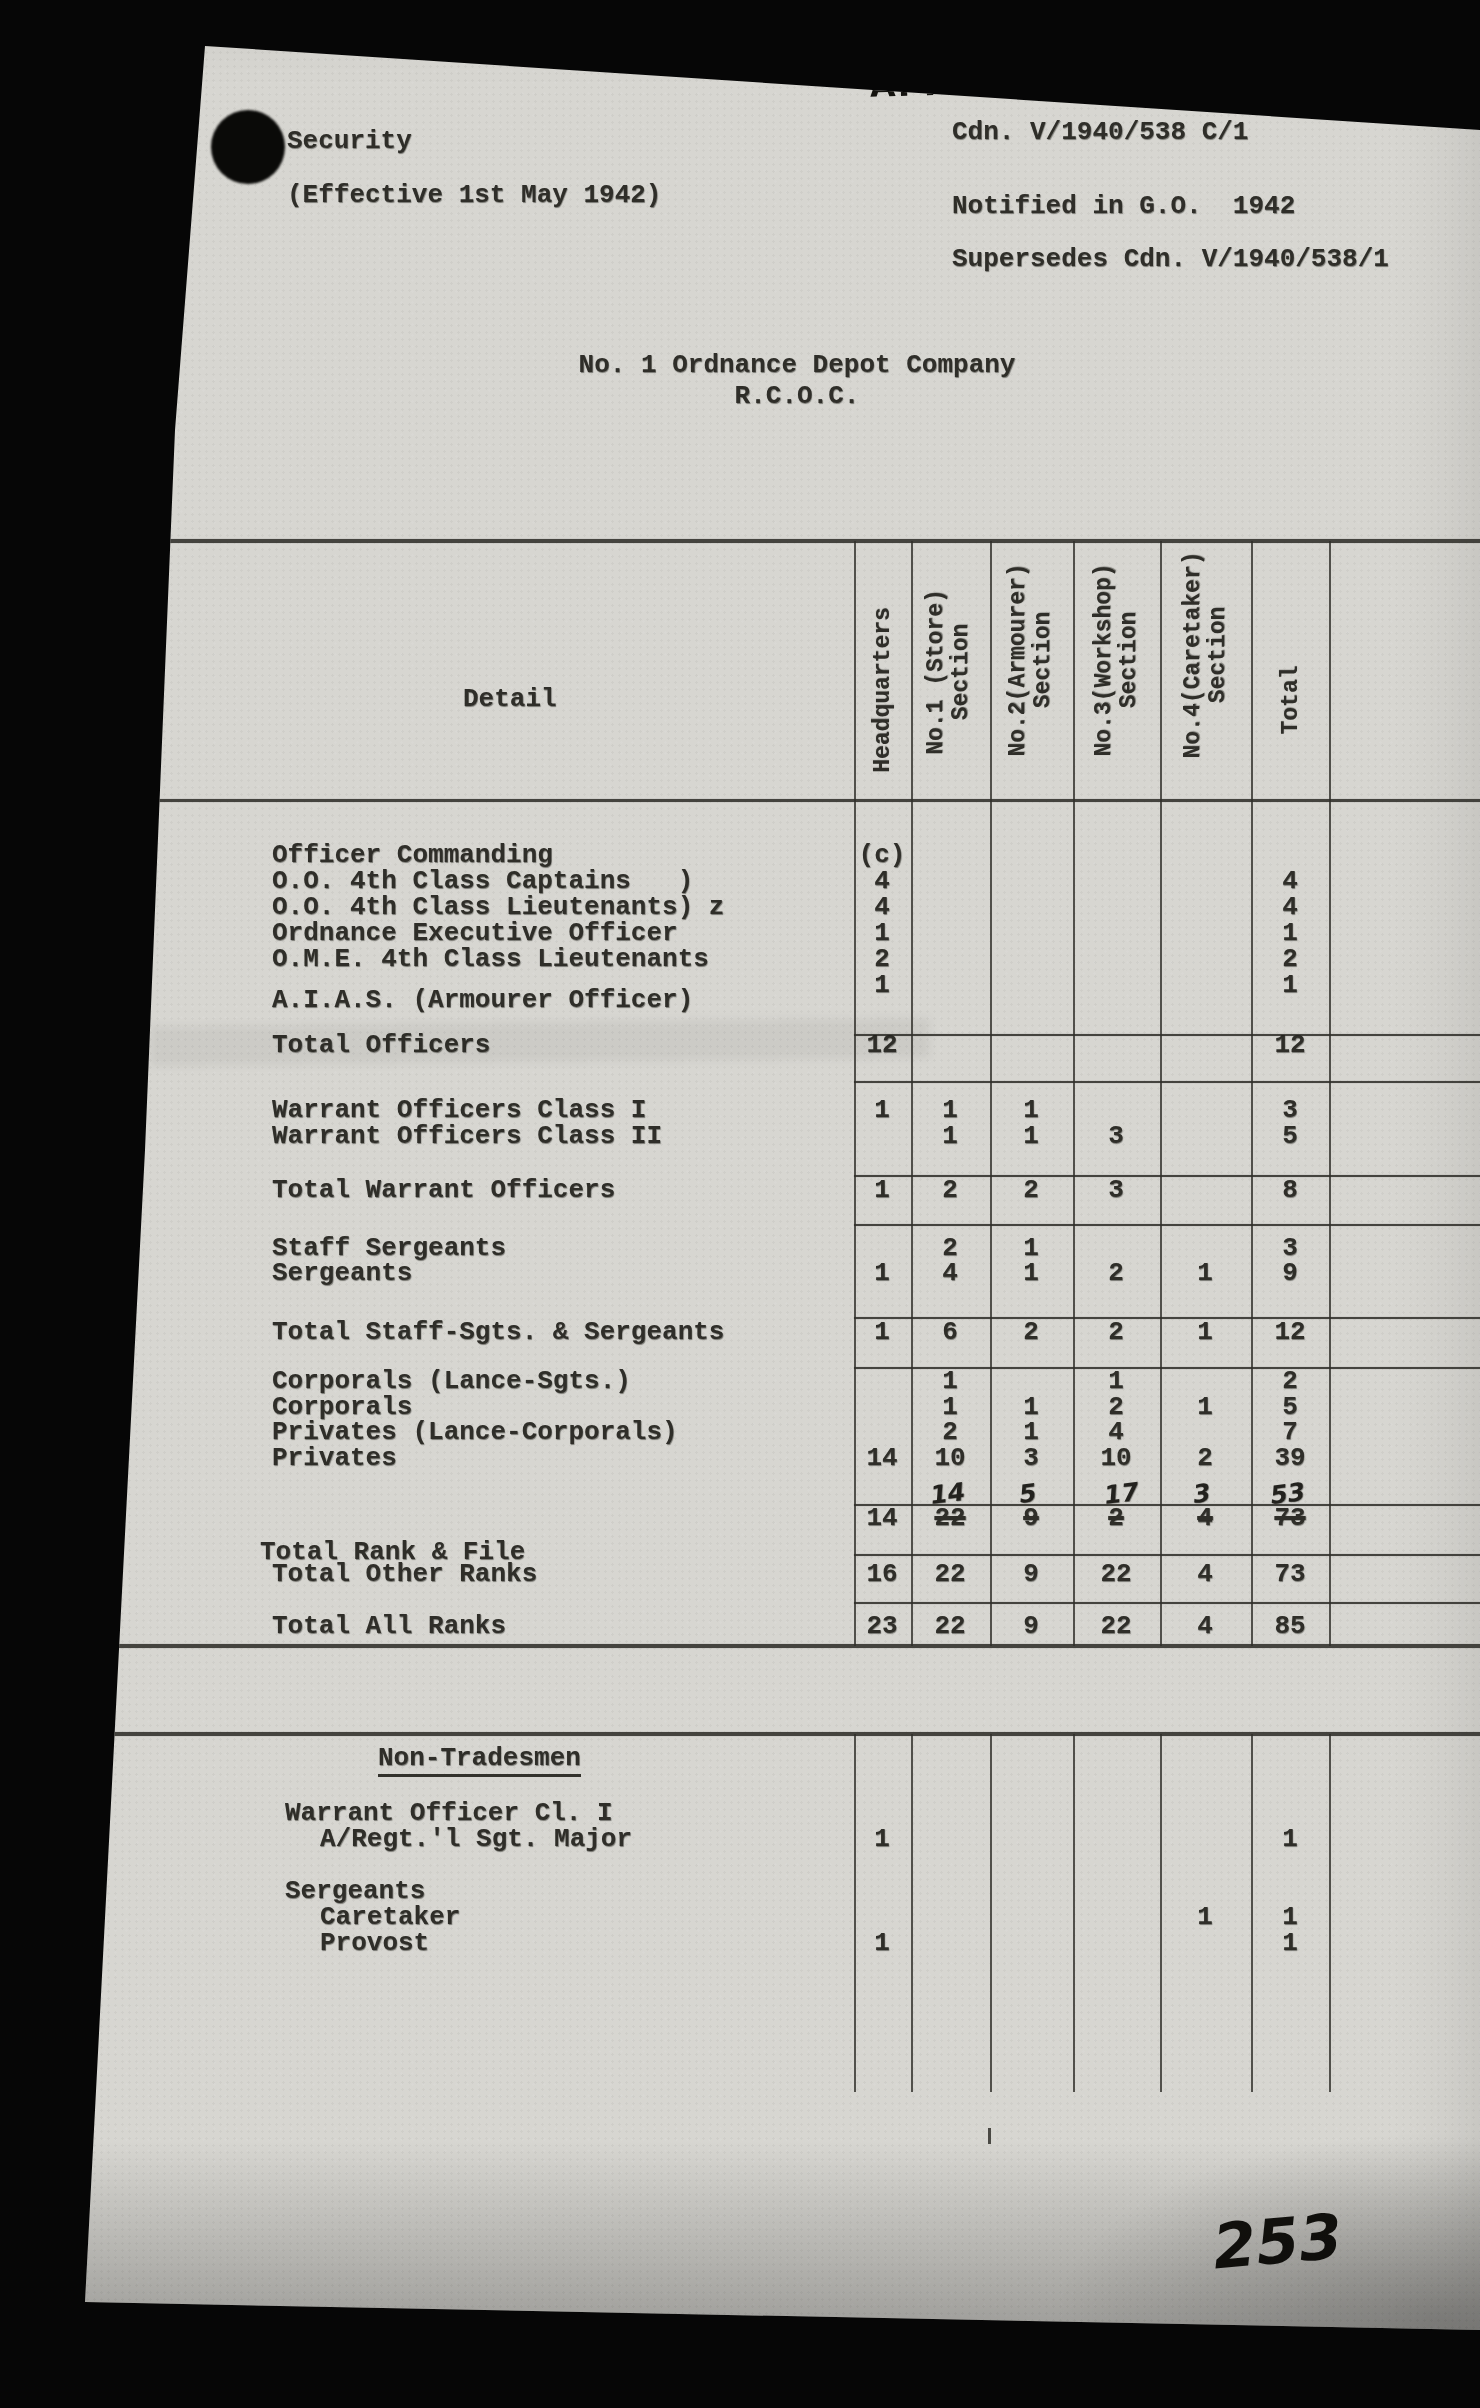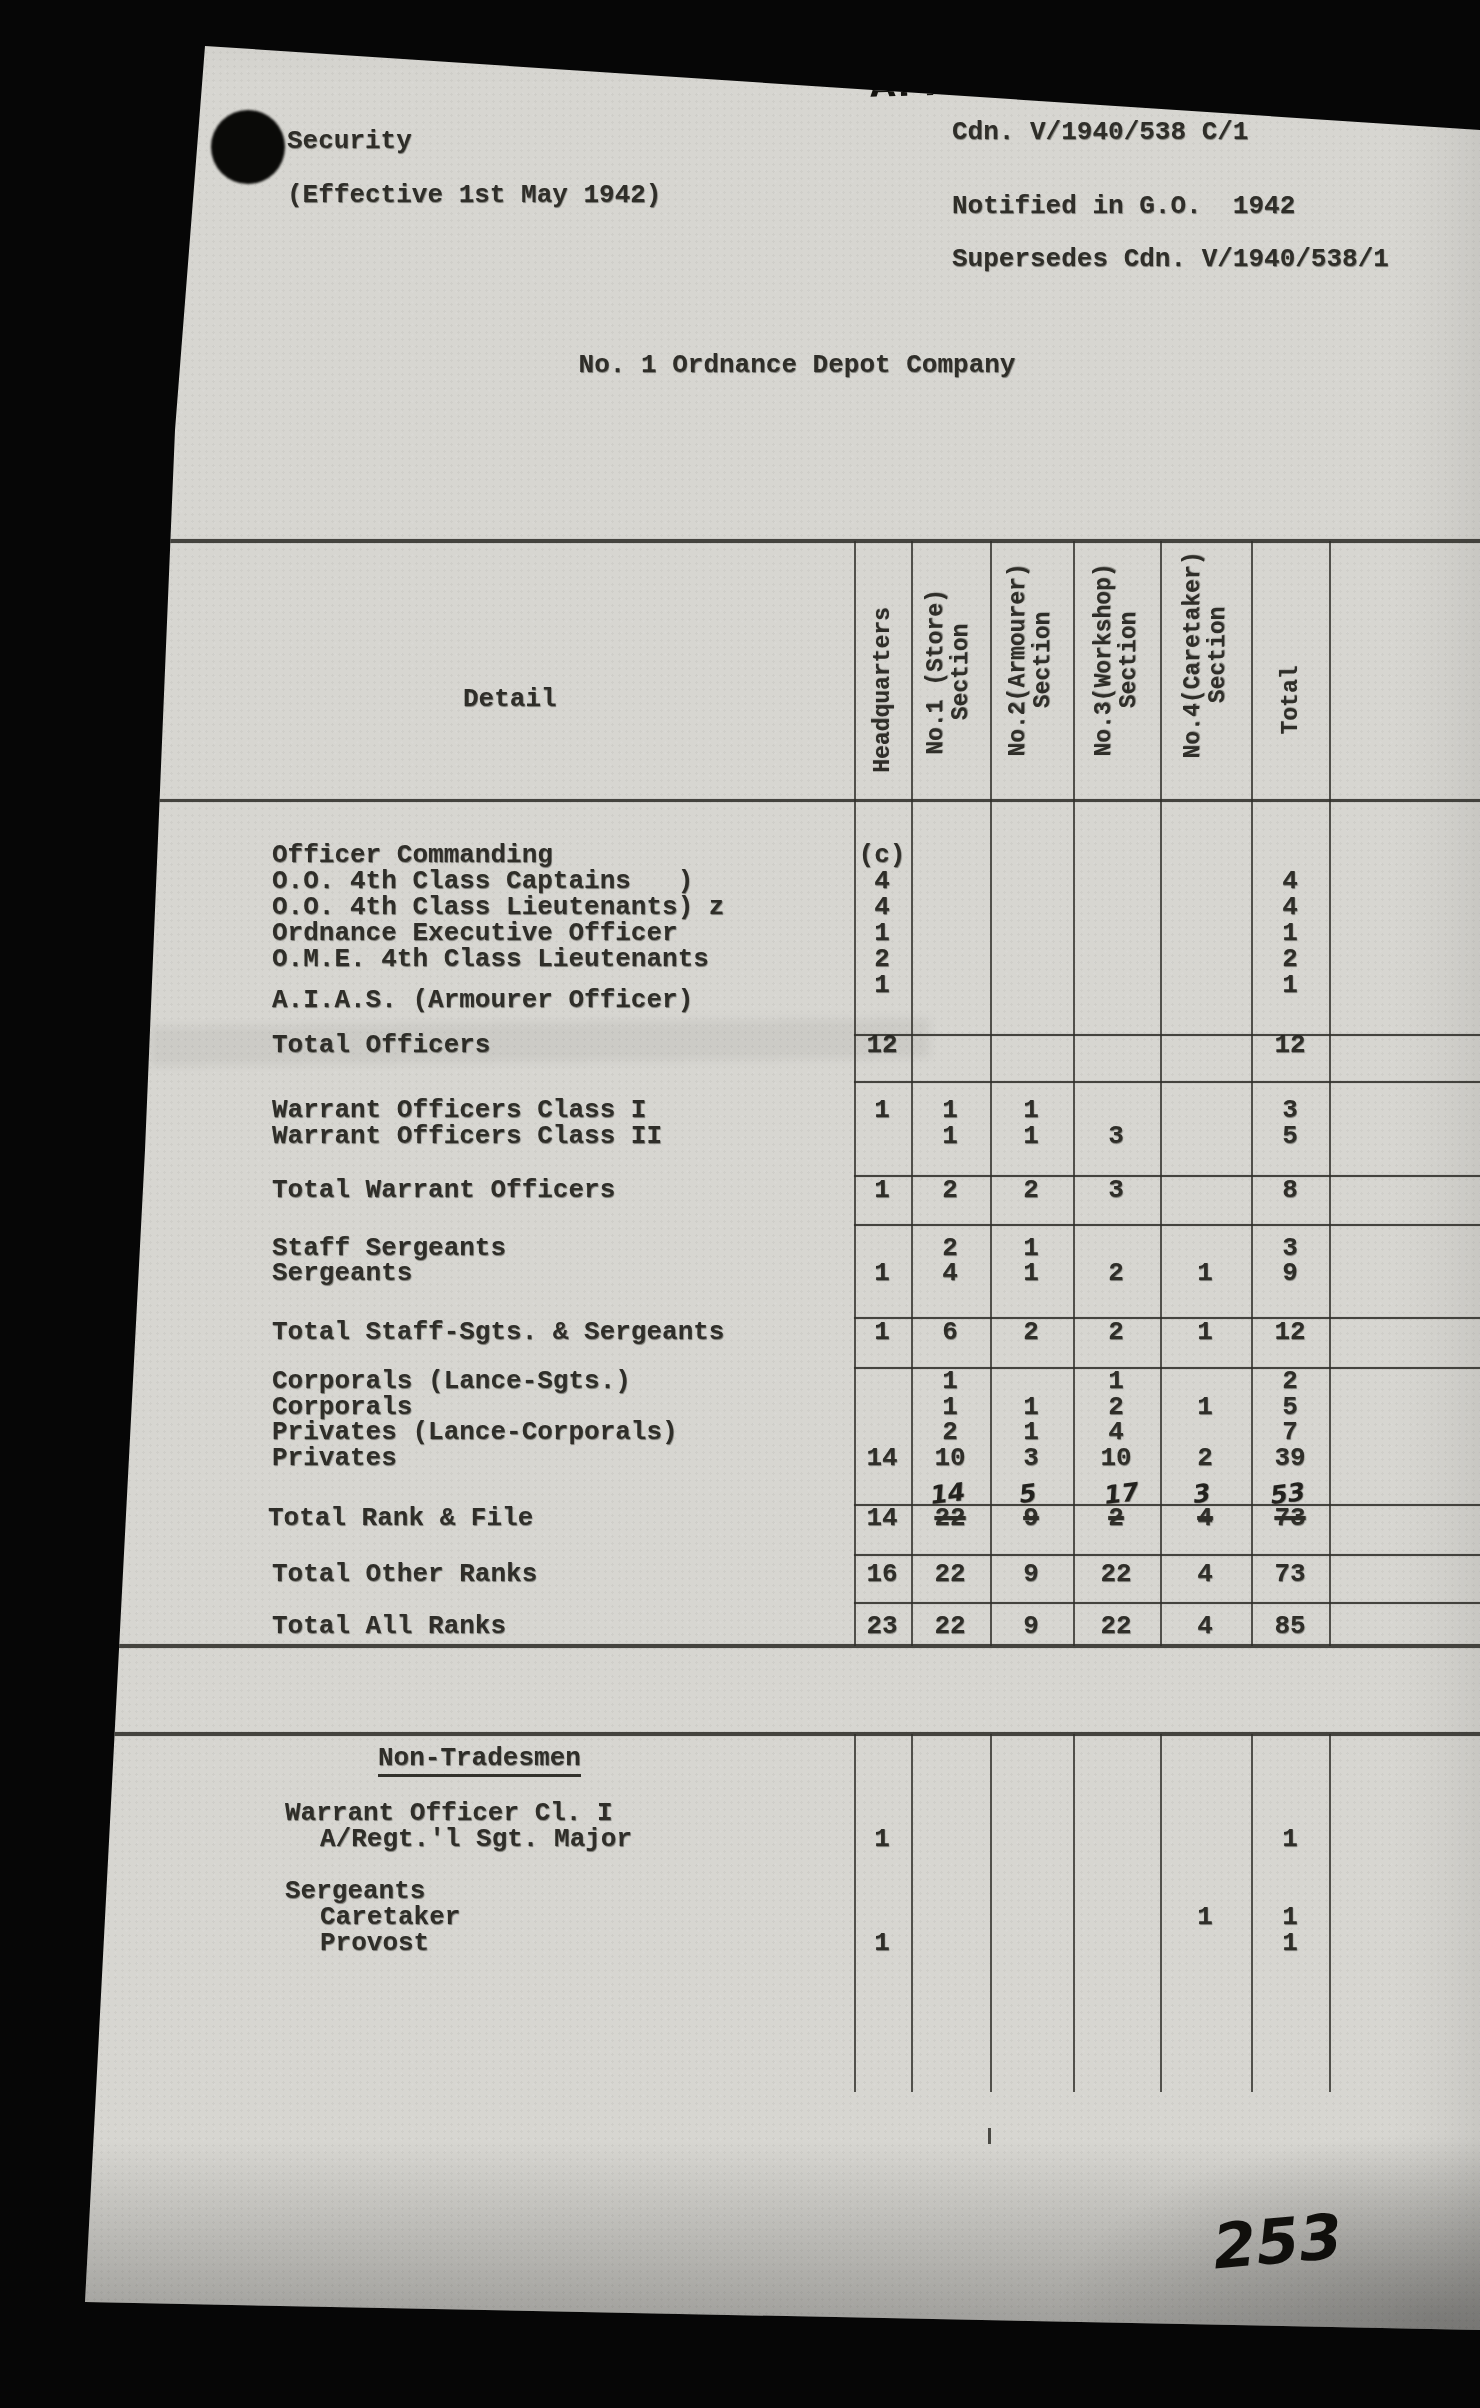--- a/index.html
+++ b/index.html
@@ -62,20 +62,21 @@
 
   <span class="typed" style="left:287px;top:128px">Security</span>
   <span class="typed" style="left:287px;top:182px">(Effective 1st May 1942)</span>
 
   <span class="hand" style="left:870px;top:62px;font-size:33px;letter-spacing:2px;transform:rotate(-1.5deg)">APPENDIX "A"</span>
   <span class="typed" style="left:952px;top:119px">Cdn. V/1940/538 C/1</span>
   <span class="typed" style="left:952px;top:193px">Notified in G.O.  1942</span>
   <span class="typed" style="left:952px;top:246px">Supersedes Cdn. V/1940/538/1</span>
 
   <div class="typed center-text" style="left:447px;top:352px;width:700px">No. 1 Ordnance Depot Company</div>
+  <div class="typed center-text" style="left:447px;top:383px;width:700px">R.C.O.C.</div>
 
   <div class="rule" style="left:150px;top:539px;width:1330px;height:4px"></div>
   <div class="rule" style="left:150px;top:799px;width:1330px;height:3px"></div>
   <div class="rule" style="left:854px;top:1034px;width:626px;height:2px"></div>
   <div class="rule" style="left:854px;top:1081px;width:626px;height:2px"></div>
   <div class="rule" style="left:854px;top:1175px;width:626px;height:2px"></div>
   <div class="rule" style="left:854px;top:1224px;width:626px;height:2px"></div>
   <div class="rule" style="left:854px;top:1317px;width:626px;height:2px"></div>
   <div class="rule" style="left:854px;top:1367px;width:626px;height:2px"></div>
   <div class="rule" style="left:854px;top:1504px;width:626px;height:2px"></div>
@@ -216,21 +217,21 @@
       <div class="t-row" style="top: 1445px;">
         <span class="typed row-label" style="left: 272px;">Privates</span>
         <span class="typed cell" style="left: 882px;">14</span>
         <span class="typed cell" style="left: 950px;">10</span>
         <span class="typed cell" style="left: 1031px;">3</span>
         <span class="typed cell" style="left: 1116px;">10</span>
         <span class="typed cell" style="left: 1205px;">2</span>
         <span class="typed cell" style="left: 1290px;">39</span>
       </div>
       <div class="t-row" style="top: 1505px;">
-        <span class="typed row-label" style="left: 268px;">Total Rank &amp; File</span>
+        <span class="typed row-label" style="left: 260px; margin-top: 34px;">Total Rank &amp; File</span>
         <span class="typed cell" style="left: 882px;">14</span>
         <span class="typed cell" style="left: 950px;"><span class="struck">22</span><span class="hand hand-fix">14</span></span>
         <span class="typed cell" style="left: 1031px;"><span class="struck">9</span><span class="hand hand-fix">5</span></span>
         <span class="typed cell" style="left: 1116px;"><span class="struck">2</span><span class="hand hand-fix">17</span></span>
         <span class="typed cell" style="left: 1205px;"><span class="struck">4</span><span class="hand hand-fix">3</span></span>
         <span class="typed cell" style="left: 1290px;"><span class="struck">73</span><span class="hand hand-fix">53</span></span>
       </div>
       <div class="t-row" style="top: 1561px;">
         <span class="typed row-label" style="left: 272px;">Total Other Ranks</span>
         <span class="typed cell" style="left: 882px;">16</span>

